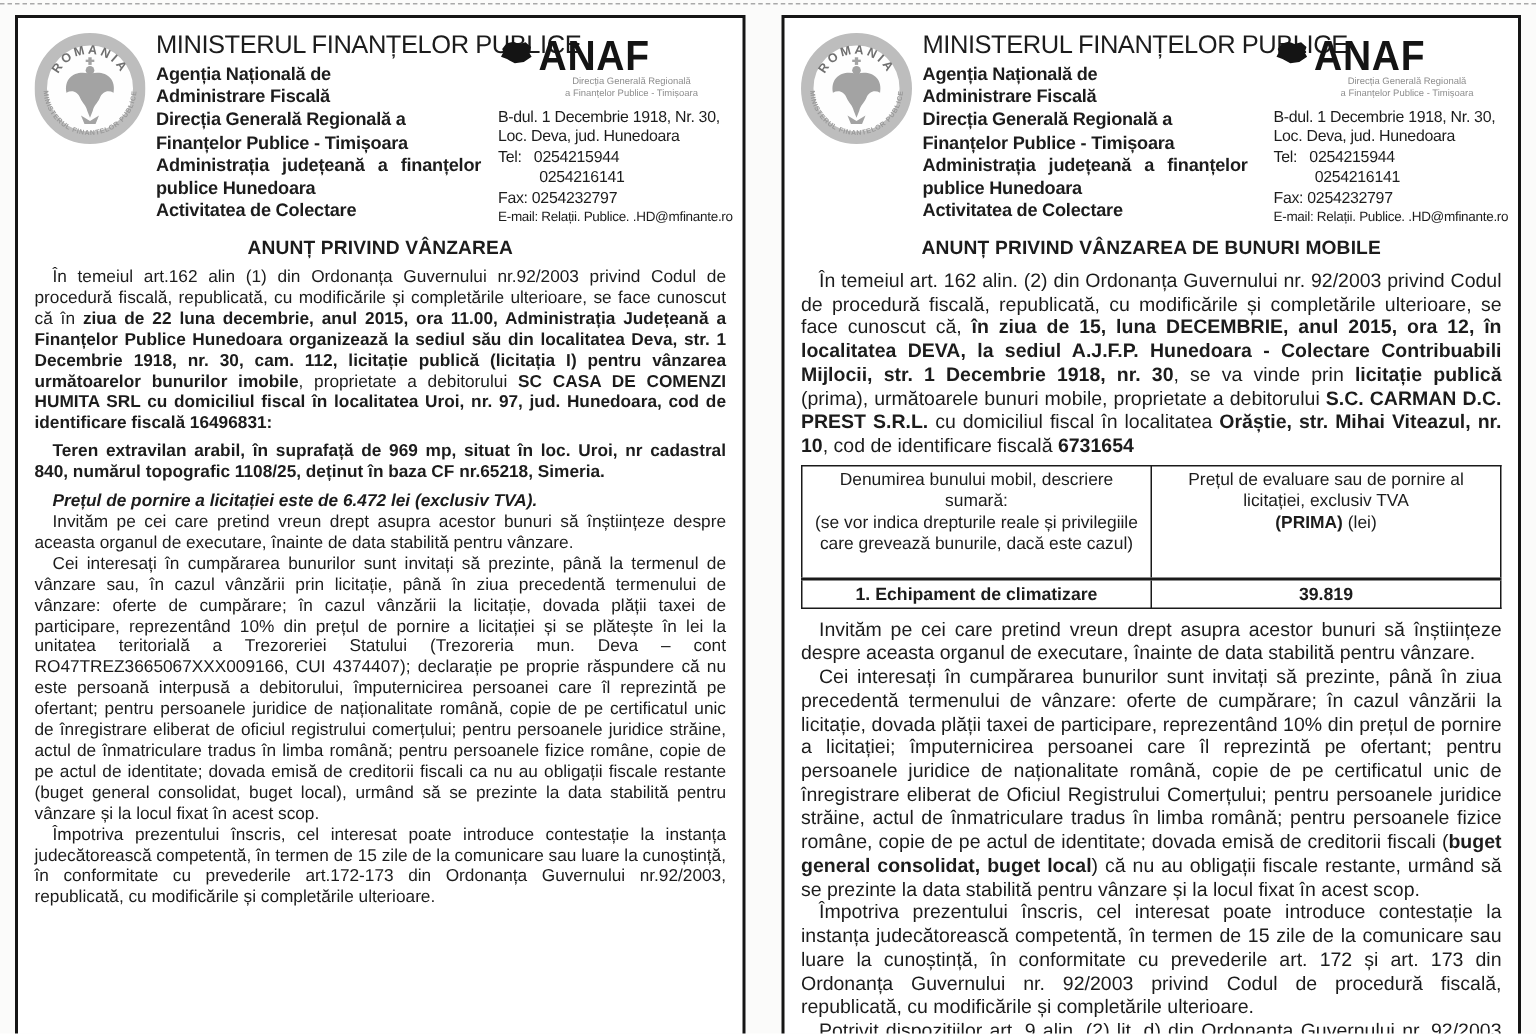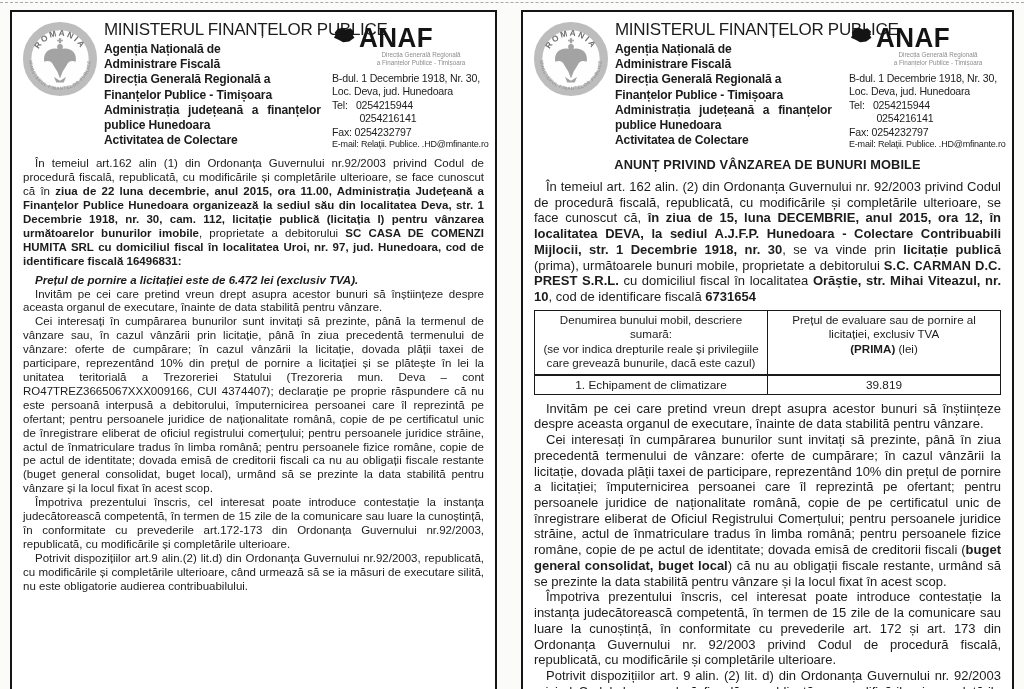--- a/index.html
+++ b/index.html
@@ -39,22 +39,22 @@
   .doc-title .ln { font-size: 12.8px; font-weight: bold; line-height: 1.3; letter-spacing: 0.1px; }
   .body p { margin: 0; font-size: 11.5px; line-height: 1.21; text-align: justify; text-indent: 12px; }
   .page-right .body p { font-size: 13px; }
   .body p.gap { margin-top: 5px; }
   .b { font-weight: bold; }
   .i { font-style: italic; }
 
   
   .goods-table { width: 100%; border-collapse: collapse; margin: 5px 0 6px 0; }
   .goods-table th, .goods-table td { border: 1.5px solid #1a1a1a; text-align: center; vertical-align: top; }
-  .goods-table th { font-weight: normal; font-size: 11.6px; line-height: 1.25; padding: 2px 6px 3px 6px; white-space: pre-line; width: 50%; }
-  .goods-table tbody td { font-weight: normal; font-size: 11.8px; padding: 2px 22px; border-top-width: 2.5px; }
+  .goods-table th { font-weight: normal; font-size: 11.6px; line-height: 1.25; padding: 2px 6px 14px 6px; white-space: pre-line; width: 50%; }
+  .goods-table tbody td { font-weight: bold; font-size: 11.8px; padding: 2px 22px; border-top-width: 2.5px; }
 </style>
 </head>
 <body>
 
 <div class="cut-line"></div>
 
 <div class="sheet">
 
   <section class="page">
     <div class="hdr">
@@ -109,28 +109,29 @@
             <div class="ln">B-dul. 1 Decembrie 1918, Nr. 30,</div>
             <div class="ln">Loc. Deva, jud. Hunedoara</div>
             <div class="ln">Tel:   0254215944</div>
             <div class="ln">          0254216141</div>
             <div class="ln">Fax: 0254232797</div>
             <div class="ln">E-mail: Relații. Publice. .HD@mfinante.ro</div>
           </div>
       </div>
     </div>
     <div class="doc-title">
+        <div class="ln">ANUNȚ PRIVIND VÂNZAREA</div>
       </div>
     <div class="body">
         <p><span>În temeiul art.162 alin (1) din Ordonanța Guvernului nr.92/2003 privind Codul de procedură fiscală, republicată, cu modificările și completările ulterioare, se face cunoscut că în </span><span class="b">ziua de 22 luna decembrie, anul 2015, ora 11.00, Administrația Județeană a Finanțelor Publice Hunedoara organizează la sediul său din localitatea Deva, str. 1 Decembrie 1918, nr. 30, cam. 112, licitație publică (licitația I) pentru vânzarea următoarelor bunurilor imobile</span><span>, proprietate a debitorului </span><span class="b">SC CASA DE COMENZI HUMITA SRL cu domiciliul fiscal în localitatea Uroi, nr. 97, jud. Hunedoara, cod de identificare fiscală 16496831:</span></p>
+        <p class="gap"><span class="b">Teren extravilan arabil, în suprafață de 969 mp, situat în loc. Uroi, nr cadastral 840, numărul topografic 1108/25, deținut în baza CF nr.65218, Simeria.</span></p>
         <p class="gap"><span class="b i">Prețul de pornire a licitației este de 6.472 lei (exclusiv TVA).</span></p>
         <p><span>Invităm pe cei care pretind vreun drept asupra acestor bunuri să înștiințeze despre aceasta organul de executare, înainte de data stabilită pentru vânzare.</span></p>
         <p><span>Cei interesați în cumpărarea bunurilor sunt invitați să prezinte, până la termenul de vânzare sau, în cazul vânzării prin licitație, până în ziua precedentă termenului de vânzare: oferte de cumpărare; în cazul vânzării la licitație, dovada plății taxei de participare, reprezentând 10% din prețul de pornire a licitației și se plătește în lei la unitatea teritorială a Trezoreriei Statului (Trezoreria mun. Deva – cont RO47TREZ3665067XXX009166, CUI 4374407); declarație pe proprie răspundere că nu este persoană interpusă a debitorului, împuternicirea persoanei care îl reprezintă pe ofertant; pentru persoanele juridice de naționalitate română, copie de pe certificatul unic de înregistrare eliberat de oficiul registrului comerțului; pentru persoanele juridice străine, actul de înmatriculare tradus în limba română; pentru persoanele fizice române, copie de pe actul de identitate; dovada emisă de creditorii fiscali ca nu au obligații fiscale restante (buget general consolidat, buget local), urmând să se prezinte la data stabilită pentru vânzare și la locul fixat în acest scop.</span></p>
         <p><span>Împotriva prezentului înscris, cel interesat poate introduce contestație la instanța judecătorească competentă, în termen de 15 zile de la comunicare sau luare la cunoștință, în conformitate cu prevederile art.172-173 din Ordonanța Guvernului nr.92/2003, republicată, cu modificările și completările ulterioare.</span></p>
-        <p><span>Potrivit dispozițiilor art.9 alin.(2) lit.d) din Ordonanța Guvernului nr.92/2003, republicată, cu modificările și completările ulterioare, când urmează să se ia măsuri de executare silită, nu este obligatorie audierea contribuabilului.</span></p>
       </div>
   </section>
 
   <section class="page page-right">
     <div class="hdr">
       <div class="seal">
         <svg viewBox="0 0 80 80" width="74" height="74" aria-hidden="true">
           <circle cx="40" cy="40" r="35.5" fill="#fefefe" stroke="#bdbdbd" stroke-width="9"></circle>
           <defs>
             <path id="sealTopR" d="M 15 40 A 25 25 0 0 1 65 40"></path>

